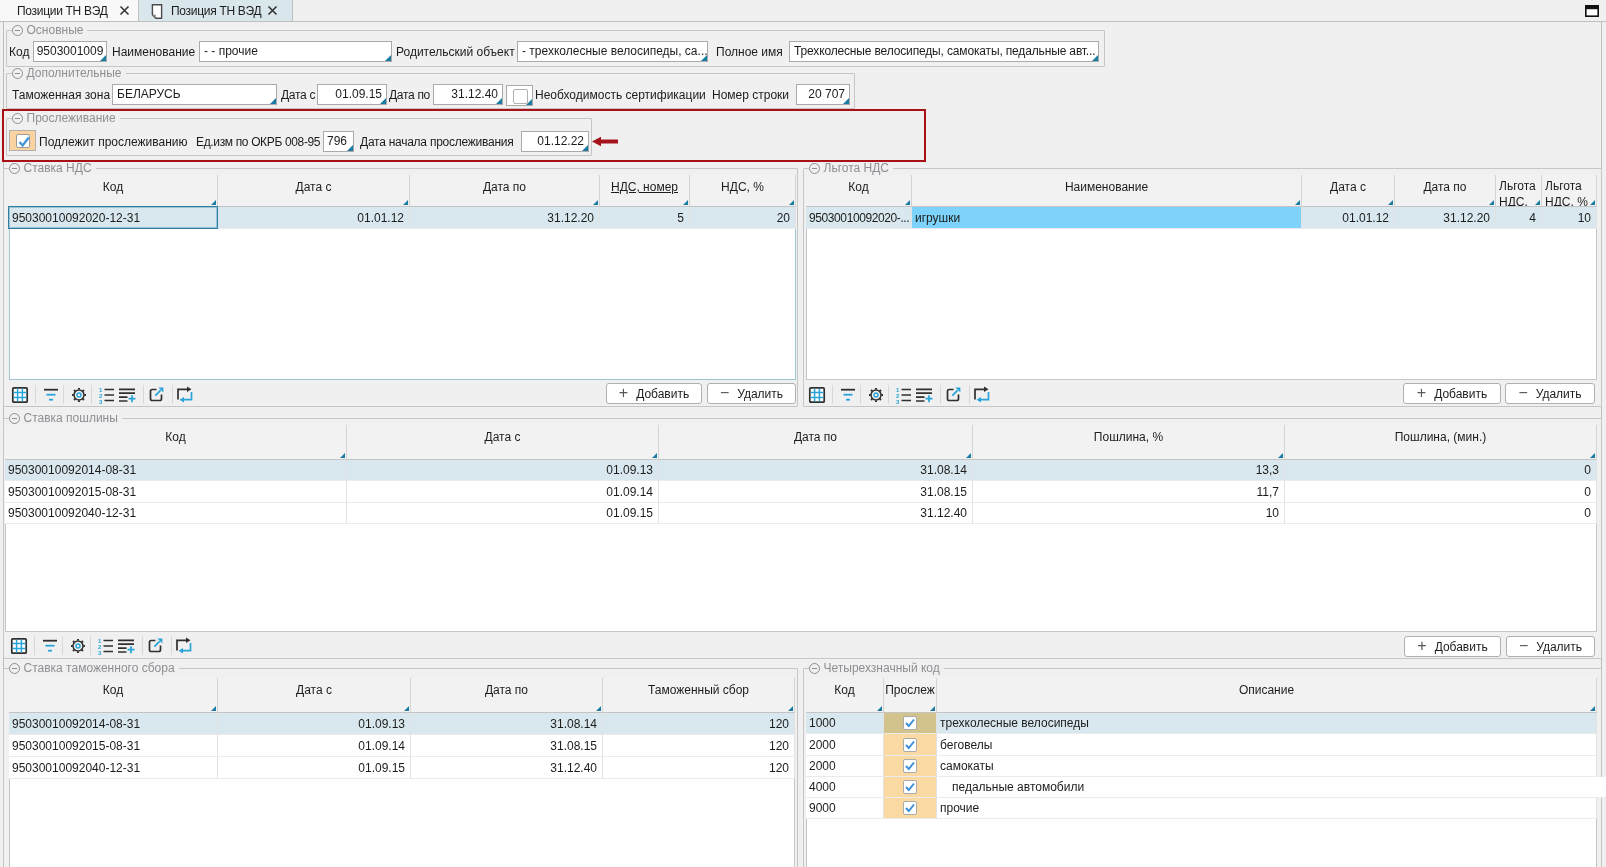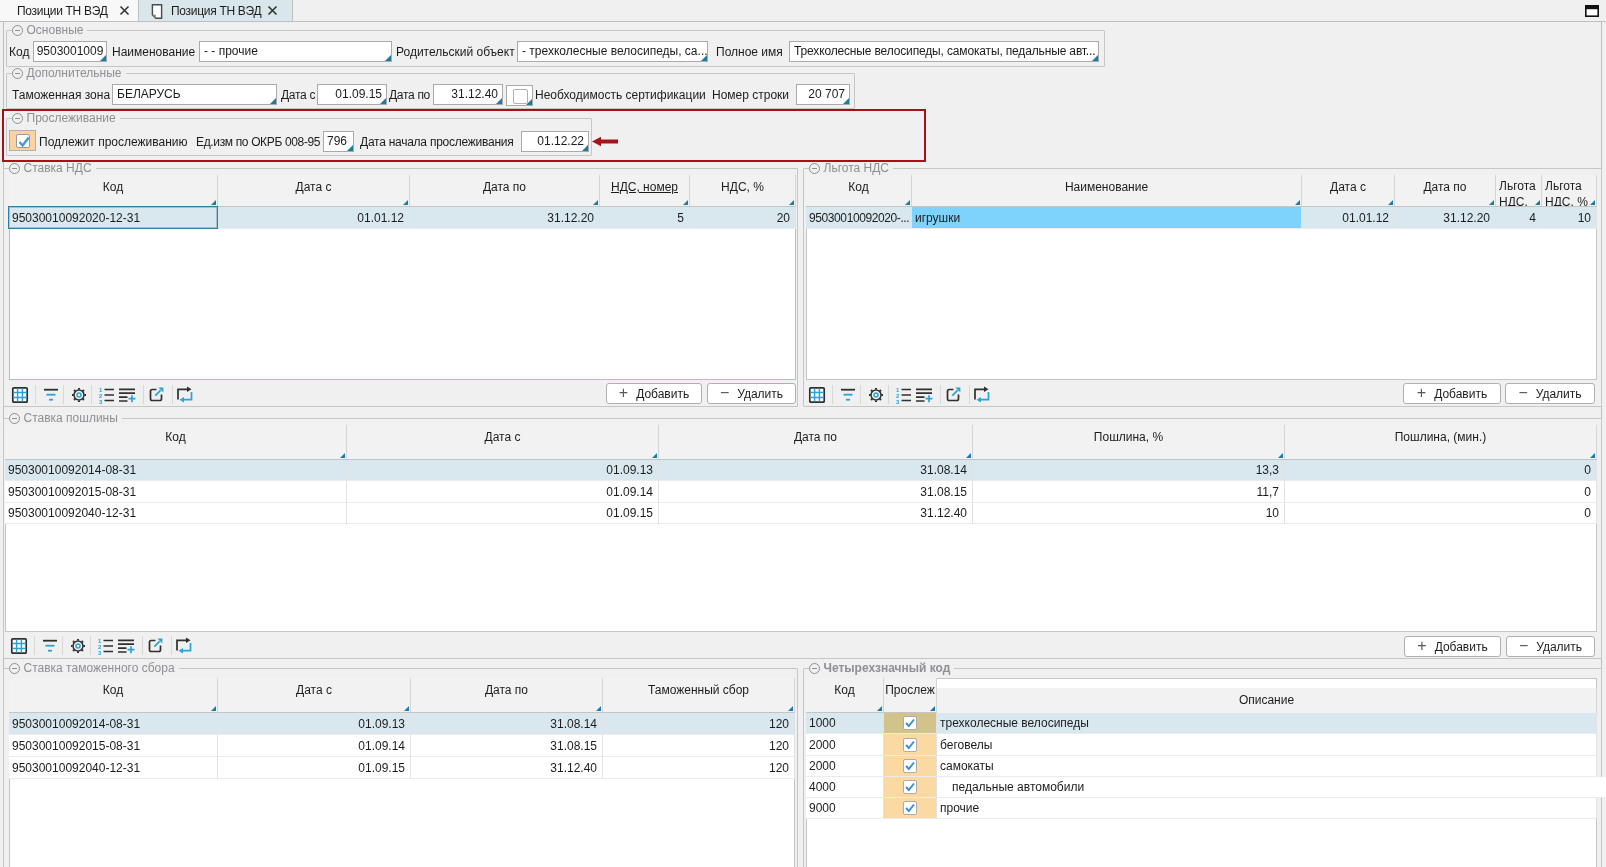--- a/index.html
+++ b/index.html
@@ -55,21 +55,21 @@
 <div class="glbl" style="left:11.5px;top:112px;"><span class="gc"></span>Прослеживание</div>
 <div class="grp" style="left:3px;top:168px;width:793px;height:237px;"></div>
 <div class="glbl" style="left:8.5px;top:162px;"><span class="gc"></span>Ставка НДС</div>
 <div class="grp" style="left:803px;top:168px;width:797px;height:237px;"></div>
 <div class="glbl" style="left:808.5px;top:162px;"><span class="gc"></span>Льгота НДС</div>
 <div class="grp" style="left:3px;top:417.5px;width:1597px;height:239.5px;"></div>
 <div class="glbl" style="left:8.5px;top:411.5px;"><span class="gc"></span>Ставка пошлины</div>
 <div class="grp" style="left:3px;top:668px;width:793px;height:205px;"></div>
 <div class="glbl" style="left:8.5px;top:662px;"><span class="gc"></span>Ставка таможенного сбора</div>
 <div class="grp" style="left:803px;top:668px;width:797px;height:205px;"></div>
-<div class="glbl" style="left:808.5px;top:662px;font-weight:bold;"><span class="gc"></span>Четырехзначный код</div>
+<div class="glbl" style="left:808.5px;top:662px;"><span class="gc"></span>Четырехзначный код</div>
 <div class="lbl" style="left:9px;top:41px;">Код</div>
 <div class="inp" style="left:33px;top:41px;width:72px;text-align:center;">9503001009</div>
 <div class="lbl" style="left:112px;top:41px;">Наименование</div>
 <div class="inp" style="left:199px;top:41px;width:191px;padding-left:4px;width:187px;">- - прочие</div>
 <div class="lbl" style="left:396px;top:41px;">Родительский объект</div>
 <div class="inp" style="left:517px;top:41px;width:189px;padding-left:4px;width:185px;">- трехколесные велосипеды, са...</div>
 <div class="lbl" style="left:716px;top:41px;">Полное имя</div>
 <div class="inp" style="left:789px;top:41px;width:308px;padding-left:4px;width:304px;"><span style="letter-spacing:-0.15px">Трехколесные велосипеды, самокаты, педальные авт...</span></div>
 <div class="lbl" style="left:12px;top:84px;">Таможенная зона</div>
 <div class="inp" style="left:112px;top:84px;width:163px;padding-left:4px;width:159px;">БЕЛАРУСЬ</div>
@@ -220,21 +220,21 @@
 <div class="dc" style="left:594px;top:79px;width:191px;height:21px;background:#fff;justify-content:flex-end;padding-right:5px;width:186px;">120</div>
 </div>
 <div class="tbl" style="left:806px;top:678px;width:791px;height:194px;border:1px solid #c6c6c6;box-sizing:border-box;"></div>
 <div class="a" style="left:806px;top:678px;">
     <div class="hc" style="left:0px;top:0px;width:77px;height:28px;">Код</div>
 </div>
 <div class="a" style="left:806px;top:678px;">
     <div class="hc" style="left:78px;top:0px;width:52px;height:28px;">Прослеж</div>
 </div>
 <div class="a" style="left:806px;top:678px;">
-    <div class="hc" style="left:131px;top:10px;width:659px;height:28px;">Описание</div>
+    <div class="hc" style="left:131px;top:0px;width:659px;height:28px;">Описание</div>
 </div>
 <div class="a" style="left:806px;top:678px;">
     <div class="dc" style="left:0px;top:35px;width:77px;height:20px;background:#d9e8ee;padding-left:3px;width:74px;">1000</div>
 <div class="dc" style="left:78px;top:35px;width:52px;height:20px;background:#d2c38c;justify-content:center;">
       <div style="width:14px;height:14px;background:#fff;border:1px solid #ababab;border-radius:2px;box-sizing:border-box;"><svg width="12" height="12" viewBox="0 0 12 12">
           <path d="M2 6 L4.8 9 L10 2.5" fill="none" stroke="#3f8fd6" stroke-width="2"></path>
         </svg></div>
     </div>
 <div class="dc" style="left:131px;top:35px;width:659px;height:20px;background:#d9e8ee;padding-left:3px;width:656px;">трехколесные велосипеды</div>
 </div>

